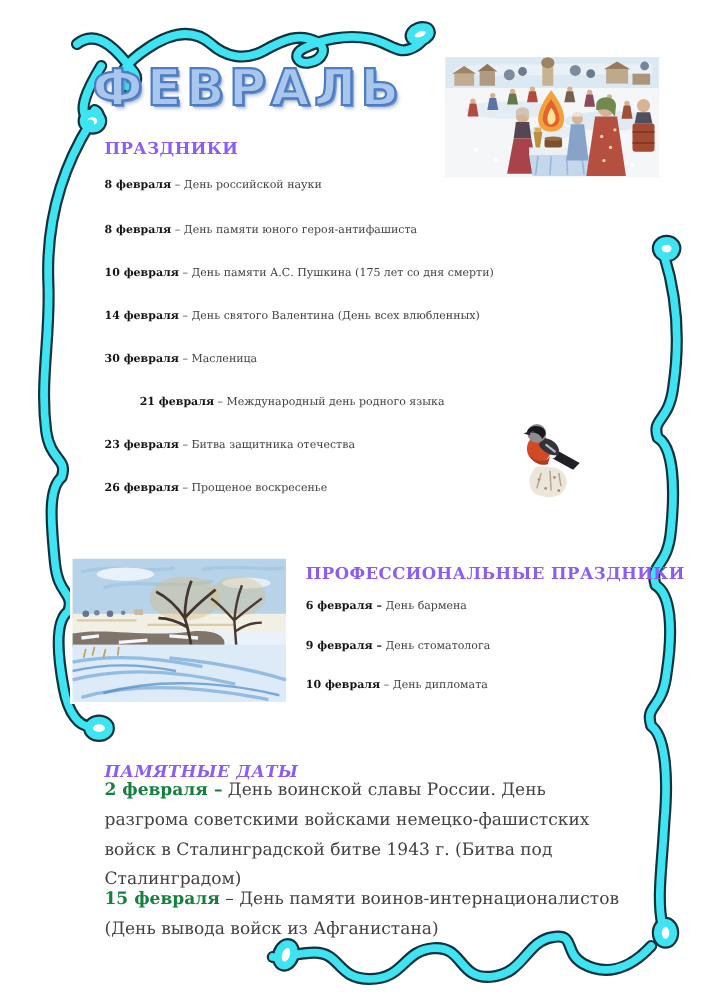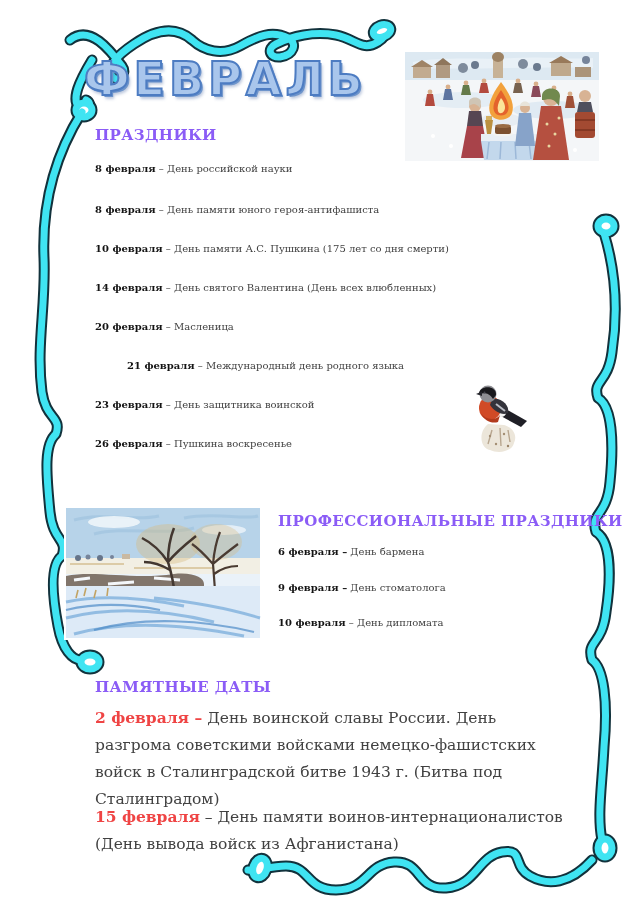--- a/index.html
+++ b/index.html
@@ -17,21 +17,21 @@
     text-shadow:2px 2px 0 #6d94cb,3px 4px 3px rgba(70,100,160,.35);
   }
   .heading{
     position:absolute;font-size:15px;font-weight:bold;color:#8b5cf6;
     letter-spacing:.4px;white-space:nowrap;
   }
   .h-item{position:absolute;left:95px;width:500px;font-size:10px;white-space:nowrap;}
   .h-item b{color:#141414;}
   .h-item .txt{color:#414141;}
   .para{position:absolute;left:95px;font-size:15.5px;line-height:27px;color:#414141;}
-  .para b{color:#ef4444;}
+  .para b{color:#15803d;}
   .illu{position:absolute;box-shadow:inset 0 0 10px 7px #ffffff;background:#fdfdfd;}
   .illu svg{display:block;}
 </style>
 </head>
 <body>
 
 <div class="page">
 
   <svg class="border-svg" viewBox="0 0 640 906" fill="none">
     <g stroke="#12323c" stroke-width="11" stroke-linecap="round" stroke-linejoin="round">
@@ -161,24 +161,24 @@
         <circle cx="172" cy="100" r="2" fill="#ffffff"></circle>
     </svg>
   </div>
 
   <div class="heading" style="left:95px;top:126px;">ПРАЗДНИКИ</div>
 
   <div class="h-item" style="top:163px;"><b>8 февраля</b><span class="txt"> – </span><span class="txt">День российской науки</span></div>
   <div class="h-item" style="top:204px;"><b>8 февраля</b><span class="txt"> – </span><span class="txt">День памяти юного героя-антифашиста</span></div>
   <div class="h-item" style="top:243px;"><b>10 февраля</b><span class="txt"> – </span><span class="txt">День памяти А.С. Пушкина (175 лет со дня смерти)</span></div>
   <div class="h-item" style="top:282px;"><b>14 февраля</b><span class="txt"> – </span><span class="txt">День святого Валентина (День всех влюбленных)</span></div>
-  <div class="h-item" style="top:321px;"><b>20 февраля</b><span class="txt"> – </span><span class="txt">Масленица</span></div>
+  <div class="h-item" style="top:321px;"><b>30 февраля</b><span class="txt"> – </span><span class="txt">Масленица</span></div>
   <div class="h-item" style="top:360px;margin-left:32px;"><b>21 февраля</b><span class="txt"> – </span><span class="txt">Международный день родного языка</span></div>
-  <div class="h-item" style="top:399px;"><b>23 февраля</b><span class="txt"> – </span><span class="txt">День защитника воинской</span></div>
-  <div class="h-item" style="top:438px;"><b>26 февраля</b><span class="txt"> – </span><span class="txt">Пушкина воскресенье</span></div>
+  <div class="h-item" style="top:399px;"><b>23 февраля</b><span class="txt"> – </span><span class="txt">Битва защитника отечества</span></div>
+  <div class="h-item" style="top:438px;"><b>26 февраля</b><span class="txt"> – </span><span class="txt">Прощеное воскресенье</span></div>
 
   <div class="illu" style="left:468px;top:382px;width:64px;height:74px;box-shadow:none;background:transparent;">
     <svg width="64" height="74" viewBox="0 0 64 74">
       <path d="M20,42 C10,50 12,66 22,68 C30,72 44,70 46,61 C50,53 44,45 36,43 Z" fill="#ece6da"></path>
       <path d="M24,48 L20,62 M32,46 L33,64 M40,48 L42,60" stroke="#b8a68f" stroke-width="1.4"></path>
       <circle cx="22" cy="54" r="1.2" fill="#a38e73"></circle>
         <circle cx="36" cy="52" r="1.2" fill="#a38e73"></circle>
         <circle cx="28" cy="62" r="1.2" fill="#a38e73"></circle>
         <circle cx="40" cy="64" r="1.2" fill="#9a8468"></circle>
       <polygon points="34,25 59,39 53,45 31,33" fill="#1f1f26"></polygon>
@@ -221,19 +221,19 @@
       <path d="M14,84 L12,92 M22,82 L20,90 M32,84 L30,92 M44,82 L43,90" stroke="#c2a364" stroke-width="1.6"></path>
     </svg>
   </div>
 
   <div class="heading" style="left:278px;top:512px;">ПРОФЕССИОНАЛЬНЫЕ ПРАЗДНИКИ</div>
 
   <div class="h-item" style="left:278px;top:546px;"><b>6 февраля –</b><span class="txt"> </span><span class="txt">День бармена</span></div>
   <div class="h-item" style="left:278px;top:582px;"><b>9 февраля –</b><span class="txt"> </span><span class="txt">День стоматолога</span></div>
   <div class="h-item" style="left:278px;top:617px;"><b>10 февраля</b><span class="txt"> – </span><span class="txt">День дипломата</span></div>
 
-  <div class="heading" style="left:95px;top:678px;">ПАМЯТНЫЕ ДАТЫ</div>
+  <div class="heading" style="left:95px;top:692px;font-style:italic;">ПАМЯТНЫЕ ДАТЫ</div>
 
   <div class="para" style="top:704px;width:448px;"><b>2 февраля –</b><span> </span><span>День воинской славы России. День разгрома советскими войсками немецко-фашистских войск в Сталинградской битве 1943 г. (Битва под Сталинградом)</span></div>
 
   <div class="para" style="top:791px;width:470px;margin-top:12px;"><b>15 февраля</b><span> – </span><span>День памяти воинов-интернационалистов (День вывода войск из Афганистана)</span></div>
 
 </div>
 
 </body></html>

